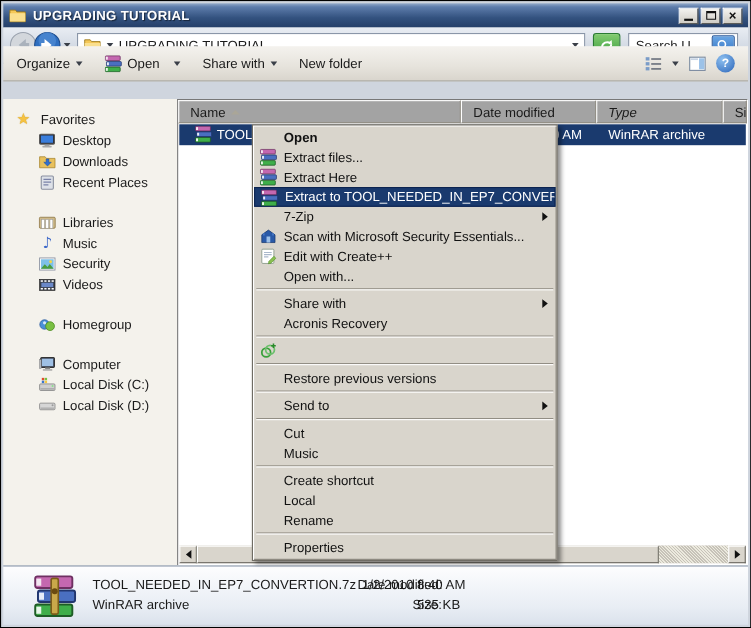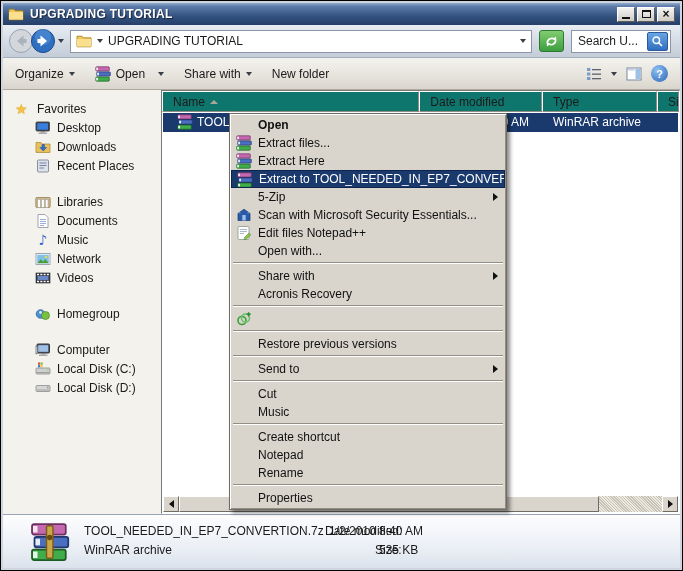--- a/index.html
+++ b/index.html
@@ -40,46 +40,46 @@
     background:linear-gradient(180deg,#7cc96a 0%,#3fa om 100%); }
   .refresh-btn { background:linear-gradient(180deg,#82cb70 0%,#3d9e3f 100%);
     border:1px solid #2a7a33; border-radius:3px; display:flex; align-items:center; justify-content:center; }
   .search-box { height:23px; width:100px; margin-left:7px; background:#fff;
     border:1px solid #8a96a8; display:flex; align-items:center; padding:0 2px 0 6px; }
   .search-text { color:#222; flex:1; white-space:nowrap; overflow:hidden; }
   .search-btn { width:21px; height:19px; background:linear-gradient(180deg,#6aa6e4,#2f6fc0);
     border:1px solid #2a5a9c; border-radius:2px; display:flex; align-items:center; justify-content:center; }
 
   
-  .toolbar { position:absolute; left:2px; top:57px; right:2px; height:32px;
+  .toolbar { position:absolute; left:2px; top:41px; right:2px; height:32px;
     background:linear-gradient(180deg,#f4f2ee 0%,#e6e3dc 60%,#d9d5cd 100%);
     border-bottom:1px solid #aeaa9f; display:flex; align-items:center; padding:0 12px; }
   .tb-item { display:flex; align-items:center; gap:5px; margin-right:20px; cursor:default; }
   .tb-right { margin-left:auto; display:flex; align-items:center; gap:9px; }
   .help-circle { width:17px; height:17px; border-radius:50%;
     background:radial-gradient(circle at 35% 30%,#8ec0f0,#2a64b8); color:#fff; font-weight:bold;
     font-size:11px; display:flex; align-items:center; justify-content:center; }
 
   
   .main { position:absolute; left:2px; top:89px; right:2px; bottom:56px; }
   .sidebar { position:absolute; left:0; top:0; width:158px; height:100%;
     background:#f4f2ec; padding-top:9px; overflow:hidden; }
   .side-item { display:flex; align-items:center; height:19px; padding-left:12px; gap:6px; white-space:nowrap; }
   .side-item.child { padding-left:32px; }
   .side-item.gap { margin-top:17px;padding-left:32px; }
   .ic { width:16px; height:16px; flex:0 0 auto; display:inline-block; }
   .ic svg { width:100%; height:100%; display:block; }
 
   .filelist { position:absolute; left:158px; top:0; right:0; height:100%; background:#fff;
     border:1px solid; border-color:#787878 #ffffff #ffffff #787878; }
-  .header-row { height:21px; display:flex; background:#0f766e; }
+  .header-row { height:21px; display:flex; background:#a3a3a3; }
   .hcell { border-top:1px solid #fff; border-left:1px solid #fff;
     border-right:1px solid #928e84; border-bottom:1px solid #928e84;
     display:flex; align-items:center; gap:5px; padding:0 10px; overflow:hidden; white-space:nowrap; }
-  .hc-name { width:265px; } .hc-date { width:126px;text-align:center; } .hc-type { width:118px; } .hc-size { flex:1; }
+  .hc-name { width:265px; } .hc-date { width:126px;text-align:center; } .hc-type { width:118px;font-style:italic; } .hc-size { flex:1; }
   .sort-asc { width:0; height:0; border-left:4px solid transparent; border-right:4px solid transparent;
     border-bottom:4px solid #aaa698; }
   .file-row { position:absolute; left:1px; right:1px; top:22px; height:19px; background:#1a3a6e;
     color:#fff; }
   .file-row span { position:absolute; top:2px; white-space:nowrap; }
   .fr-icon { left:14px; top:1px !important; width:16px; height:16px; }
   .fr-name { left:34px; } .fr-date { left:272px; } .fr-type { left:390px; }
 
   .hscroll { position:absolute; left:1px; right:1px; bottom:1px; height:16px; background:#d9d5cc; display:flex; }
   .sb-btn { width:16px; height:16px; background:#d9d5cc; border:1px solid;
@@ -279,42 +279,33 @@
             <svg viewBox="0 0 16 16">
               <rect x="0.8" y="3.5" width="14.4" height="10" rx="1" fill="#cdb98a" stroke="#8a7340" stroke-width="0.7"></rect>
               <rect x="2.8" y="5.5" width="2.6" height="8" fill="#fff" stroke="#9a9a9a" stroke-width="0.5"></rect>
               <rect x="6.6" y="5.5" width="2.6" height="8" fill="#fff" stroke="#9a9a9a" stroke-width="0.5"></rect>
               <rect x="10.4" y="5.5" width="2.6" height="8" fill="#fff" stroke="#9a9a9a" stroke-width="0.5"></rect>
             </svg>
           </span>
         <span>Libraries</span>
       </div>
       <div class="side-item child">
-        <span class="ic">
-            <svg viewBox="0 0 16 16">
-              <path d="M3 1.5h7l3 3v10H3z" fill="#fff" stroke="#8a90a0" stroke-width="0.8"></path>
-              <path d="M5 6.5h6M5 8.5h6M5 10.5h6M5 12.5h4" stroke="#9ab0d8" stroke-width="1"></path>
-            </svg>
-          </span>
-        <span>Documents</span>
-      </div>
-      <div class="side-item child">
         <span class="ic glyph" style="color:#3a66c8;font-size:14px;line-height:16px;text-align:center;">♪</span>
         <span>Music</span>
       </div>
       <div class="side-item child">
         <span class="ic">
             <svg viewBox="0 0 16 16">
               <rect x="1" y="2.5" width="14" height="11" fill="#fff" stroke="#8a90a0" stroke-width="0.8"></rect>
               <rect x="2.2" y="3.7" width="11.6" height="8.6" fill="#7ec0e8"></rect>
               <path d="M2.2 12.3l3.5-4 2.5 2.5 2-2.8 3.6 4.3z" fill="#4a9c3f"></path>
               <circle cx="11" cy="6" r="1.3" fill="#f5d742"></circle>
             </svg>
           </span>
-        <span>Network</span>
+        <span>Security</span>
       </div>
       <div class="side-item child">
         <span class="ic">
             <svg viewBox="0 0 16 16">
               <rect x="1" y="3" width="14" height="10" fill="#3a3f4a" stroke="#222" stroke-width="0.6"></rect>
               <rect x="2.6" y="6" width="10.8" height="4" fill="#6a88c8"></rect>
               <rect x="2" y="3.8" width="2" height="1.4" fill="#fff"></rect>
               <rect x="5.3" y="3.8" width="2" height="1.4" fill="#fff"></rect>
               <rect x="8.6" y="3.8" width="2" height="1.4" fill="#fff"></rect>
               <rect x="11.9" y="3.8" width="2" height="1.4" fill="#fff"></rect>
@@ -460,21 +451,21 @@
             <rect x="1.2" y="1.6" width="1.8" height="2.6" fill="#f2e6f0"></rect>
             <rect x="1.8" y="5.9" width="13.5" height="4.2" rx="0.8" fill="#4a6fc0" stroke="#22366e" stroke-width="0.7"></rect>
             <rect x="2.2" y="6.7" width="1.8" height="2.6" fill="#e6ecf8"></rect>
             <rect x="0.8" y="11" width="13.5" height="4.2" rx="0.8" fill="#3fae4a" stroke="#1e5c26" stroke-width="0.7"></rect>
             <rect x="1.2" y="11.8" width="1.8" height="2.6" fill="#e8f6ea"></rect>
           </svg>
         </span>
       <span>Extract to TOOL_NEEDED_IN_EP7_CONVERTION\</span>
     </div>
     <div class="menu-item">
-      <span>5-Zip</span>
+      <span>7-Zip</span>
       <span class="mi-arrow"></span>
     </div>
     <div class="menu-item">
       <span class="mi-icon">
           <svg viewBox="0 0 16 16">
             <path d="M2 13.5V6.5L8 2.2 14 6.5v7z" fill="#2a5aa8" stroke="#1a3a70" stroke-width="0.7"></path>
             <rect x="6.3" y="8" width="3.4" height="5.5" fill="#9cc0e8"></rect>
             <rect x="3" y="5" width="1.6" height="2" fill="#4a7ac8"></rect>
             <rect x="11.4" y="5" width="1.6" height="2" fill="#4a7ac8"></rect>
           </svg>
@@ -482,21 +473,21 @@
       <span>Scan with Microsoft Security Essentials...</span>
     </div>
     <div class="menu-item">
       <span class="mi-icon">
           <svg viewBox="0 0 16 16">
             <rect x="2" y="1.5" width="11" height="13" rx="1" fill="#fff" stroke="#8a9a8a" stroke-width="0.8"></rect>
             <path d="M4 4.5h7M4 6.5h7M4 8.5h4" stroke="#aab8cc" stroke-width="1"></path>
             <path d="M8.5 12.5l4.5-4.5 1.8 1.8-4.5 4.5-2.3 0.5z" fill="#8ac052" stroke="#4a8a20" stroke-width="0.5"></path>
           </svg>
         </span>
-      <span>Edit files Notepad++</span>
+      <span>Edit with Create++</span>
     </div>
     <div class="menu-item">
       <span>Open with...</span>
     </div>
 
     <div class="menu-sep"></div>
 
     <div class="menu-item">
       <span>Share with</span>
       <span class="mi-arrow"></span>
@@ -538,21 +529,21 @@
     <div class="menu-item">
       <span>Music</span>
     </div>
 
     <div class="menu-sep"></div>
 
     <div class="menu-item">
       <span>Create shortcut</span>
     </div>
     <div class="menu-item">
-      <span>Notepad</span>
+      <span>Local</span>
     </div>
     <div class="menu-item">
       <span>Rename</span>
     </div>
 
     <div class="menu-sep"></div>
 
     <div class="menu-item">
       <span>Properties</span>
     </div>

